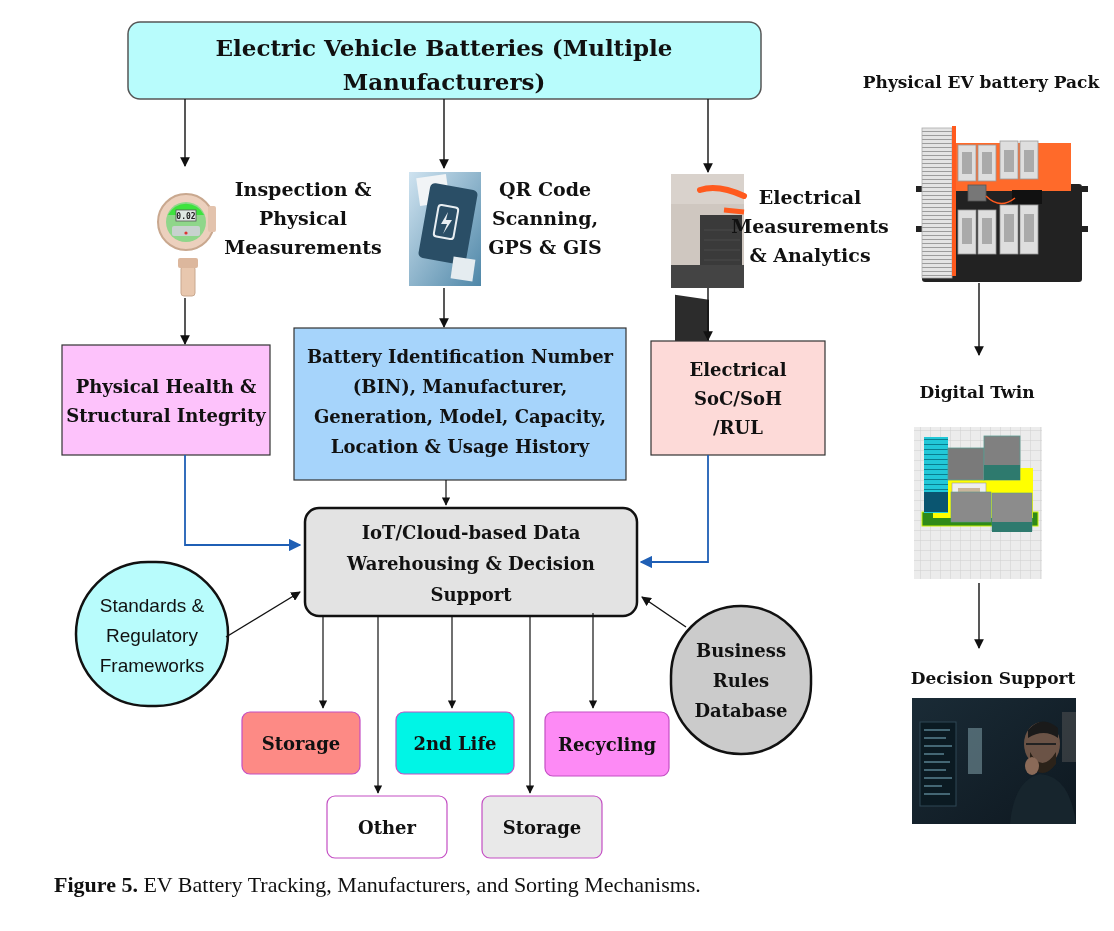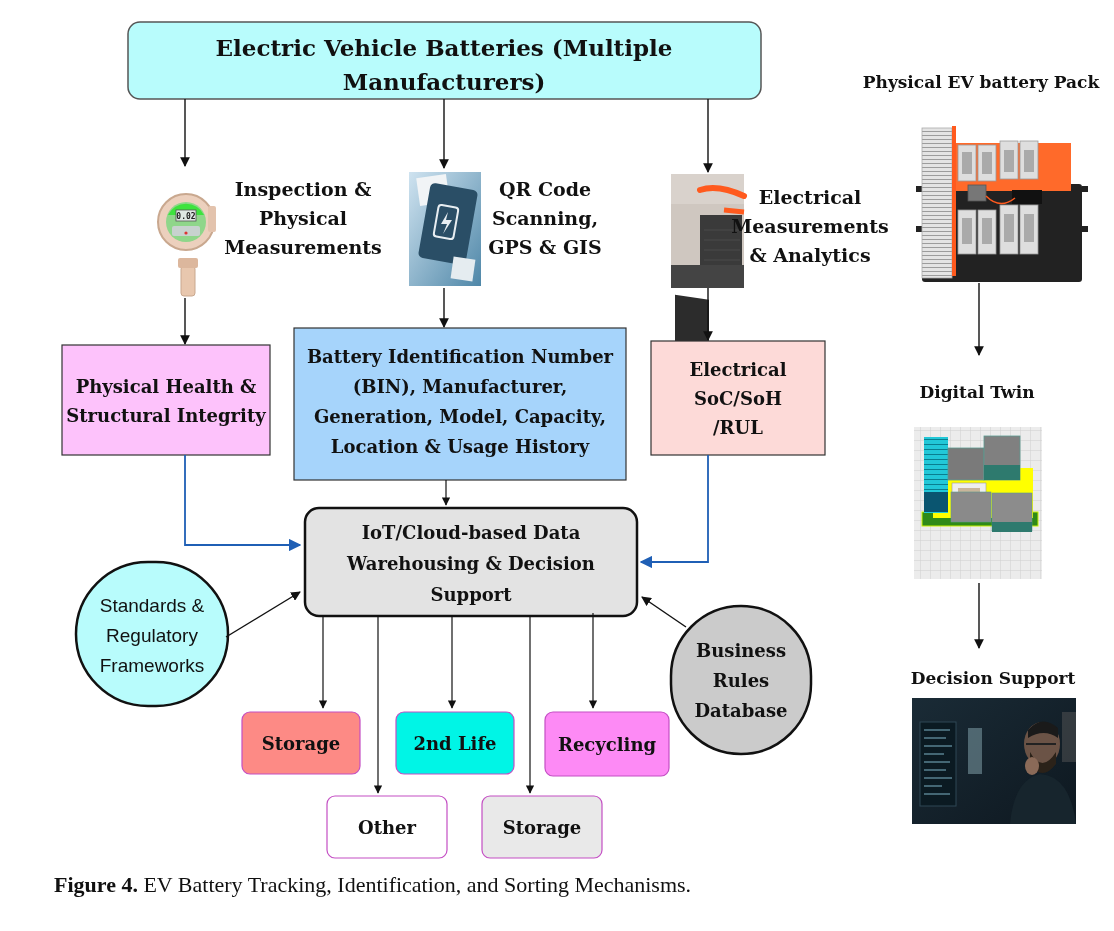--- a/index.html
+++ b/index.html
@@ -267,14 +267,14 @@
     <path d="M1028,730 Q1042,714 1058,728 L1058,738 Q1044,728 1028,738 Z" fill="#1a1a1a"></path>
     <path d="M1026,744 L1056,744" stroke="#222" stroke-width="2"></path>
     <path d="M1030,752 Q1042,774 1056,752 L1056,764 Q1042,782 1030,764 Z" fill="#2b2219"></path>
     <path d="M1010,824 Q1014,780 1040,774 Q1070,776 1076,824 Z" fill="#17252d"></path>
     <ellipse cx="1032" cy="766" rx="7" ry="9" fill="#8a6a58"></ellipse>
     <rect x="1062" y="712" width="14" height="50" fill="#555" opacity="0.5"></rect>
   </g>
 </svg>
 
 <div class="caption">
-  <span class="lbl">Figure 4.</span><span> EV Battery Tracking, Identification, and Sorting Mechanisms.</span>
+  <span class="lbl">Figure 5.</span><span> EV Battery Tracking, Manufacturers, and Sorting Mechanisms.</span>
 </div>
 
 </body></html>

